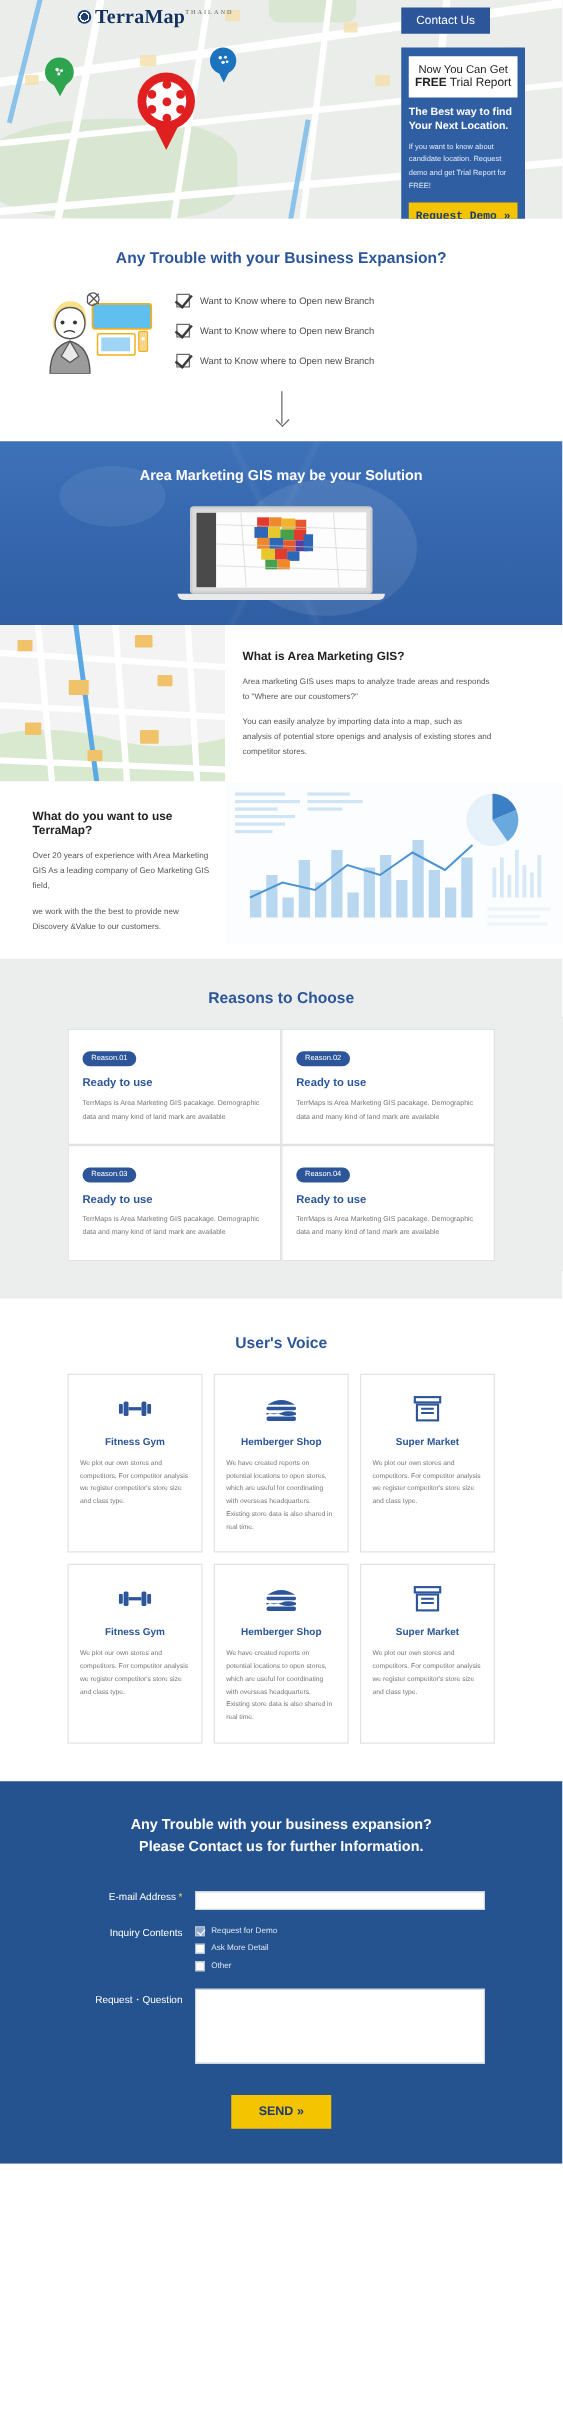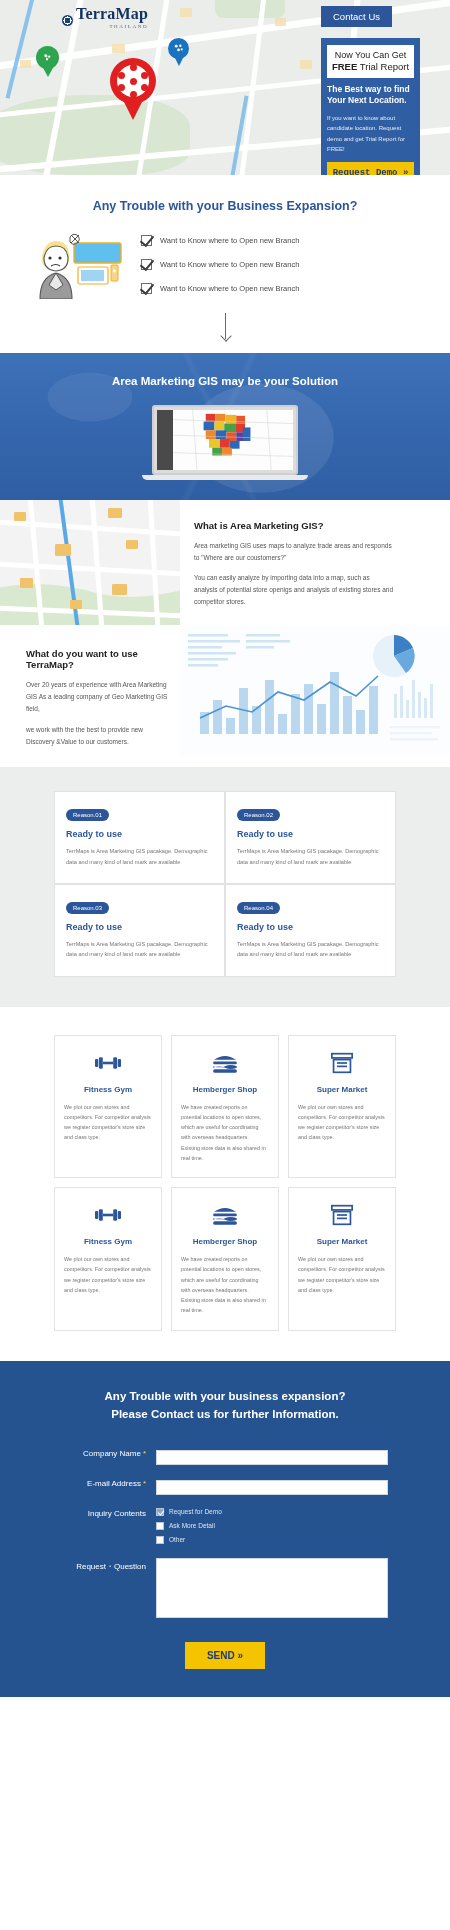--- a/index.html
+++ b/index.html
@@ -29,21 +29,21 @@
 
   .logo{
     position:absolute;left:62px;top:6px;display:flex;align-items:flex-end;gap:3px;
     z-index:6;
   }
   .logo-mark{
     width:11px;height:11px;border-radius:50%;
     background:radial-gradient(circle at 50% 50%, #1b3f77 0 38%, #fff 38% 52%, #1b3f77 52% 100%);
     margin-bottom:3px;
   }
-  .logo-txt{display:flex;flex-direction:column;line-height:1;}
+  .logo-txt{display:flex;flex-direction:row;line-height:1;}
   .logo-main{
     font-family:"Liberation Serif", serif;
     font-weight:bold;font-size:16px;color:#13315e;letter-spacing:.2px;
   }
   .logo-sub{
     font-size:5px;letter-spacing:1.6px;color:#5b5b5b;text-align:right;margin-top:2px;
     font-family:"Liberation Serif", serif;
   }
 
   .contact-btn{
@@ -475,20 +475,21 @@
         <g fill="#eef4f9">
           <rect x="210" y="100" width="50" height="2.5"></rect>
             <rect x="210" y="106" width="42" height="2.5"></rect>
           <rect x="210" y="112" width="48" height="2.5"></rect>
         </g>
       </svg>
     </div>
   </div>
 
   <div class="reasons">
+    <h2>Reasons to Choose</h2>
     <div class="reason-grid">
       <div class="reason-card">
         <div class="reason-badge">Reason.01</div>
         <h4>Ready to use</h4>
         <p>TerrMaps is Area Marketing GIS pacakage. Demographic data and many kind of land mark are available</p>
       </div>
       <div class="reason-card">
         <div class="reason-badge">Reason.02</div>
         <h4>Ready to use</h4>
         <p>TerrMaps is Area Marketing GIS pacakage. Demographic data and many kind of land mark are available</p>
@@ -500,20 +501,21 @@
       </div>
       <div class="reason-card">
         <div class="reason-badge">Reason.04</div>
         <h4>Ready to use</h4>
         <p>TerrMaps is Area Marketing GIS pacakage. Demographic data and many kind of land mark are available</p>
       </div>
     </div>
   </div>
 
   <div class="voice">
+    <h2>User's Voice</h2>
     <div class="voice-grid">
 
       <div class="voice-card">
         <div class="voice-icon">
           <svg width="26" height="18" viewBox="0 0 40 24" fill="#2c5699">
               <rect x="0" y="6" width="5" height="12" rx="1.5"></rect>
               <rect x="6" y="3" width="6" height="18" rx="2"></rect>
               <rect x="12" y="10" width="16" height="4"></rect>
               <rect x="28" y="3" width="6" height="18" rx="2"></rect>
               <rect x="35" y="6" width="5" height="12" rx="1.5"></rect>
@@ -592,28 +594,20 @@
     </div>
   </div>
 
   <div class="contact">
     <h2>
       <span>Any Trouble with your business expansion?</span><br>
       <span>Please Contact us for further Information.</span>
     </h2>
 
 
-    <div class="form-row">
-      <div class="form-label">
-        <span>Company Name</span><span class="req">*</span>
-      </div>
-      <div class="form-field">
-        <input type="text" value="" style="">
-      </div>
-    </div>
 
     <div class="form-row">
       <div class="form-label">
         <span>E-mail Address</span><span class="req">*</span>
       </div>
       <div class="form-field">
         <input type="text" value="" style="">
       </div>
     </div>
 

